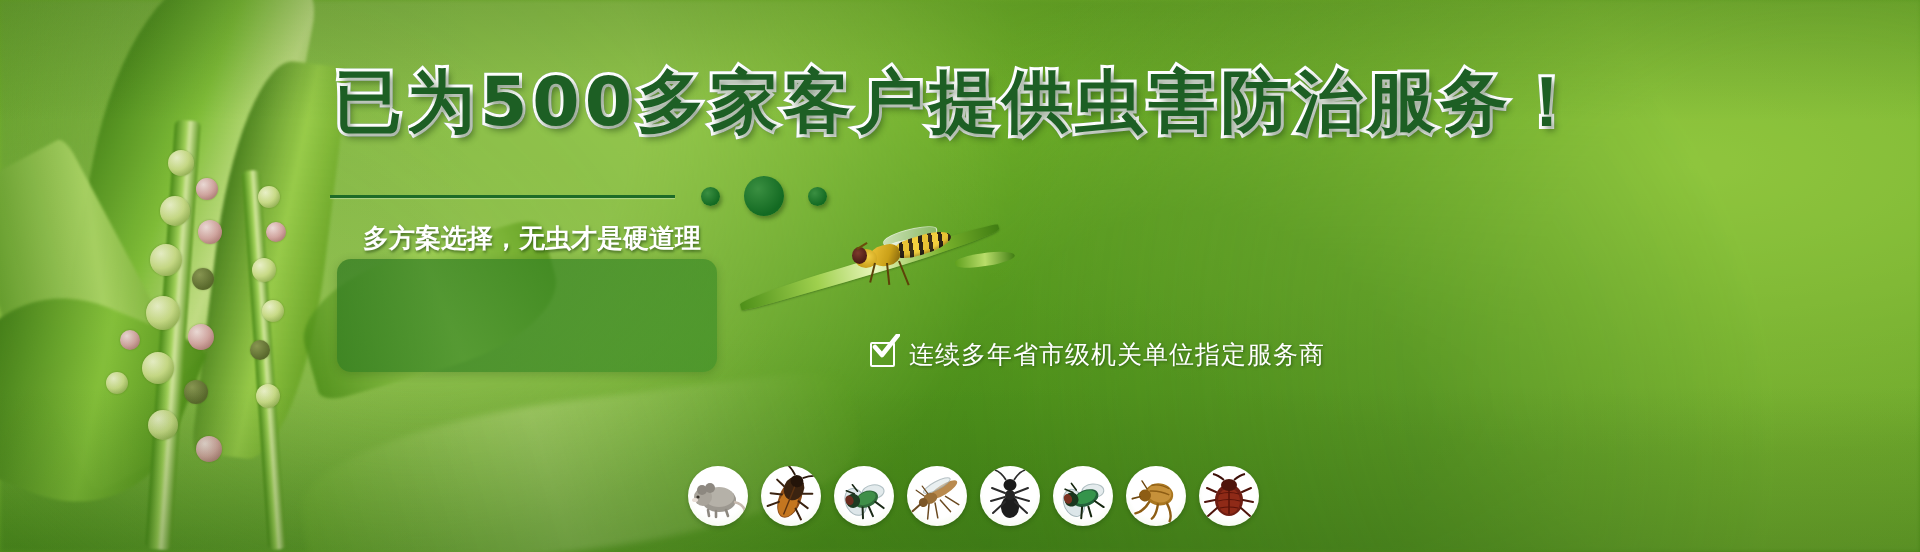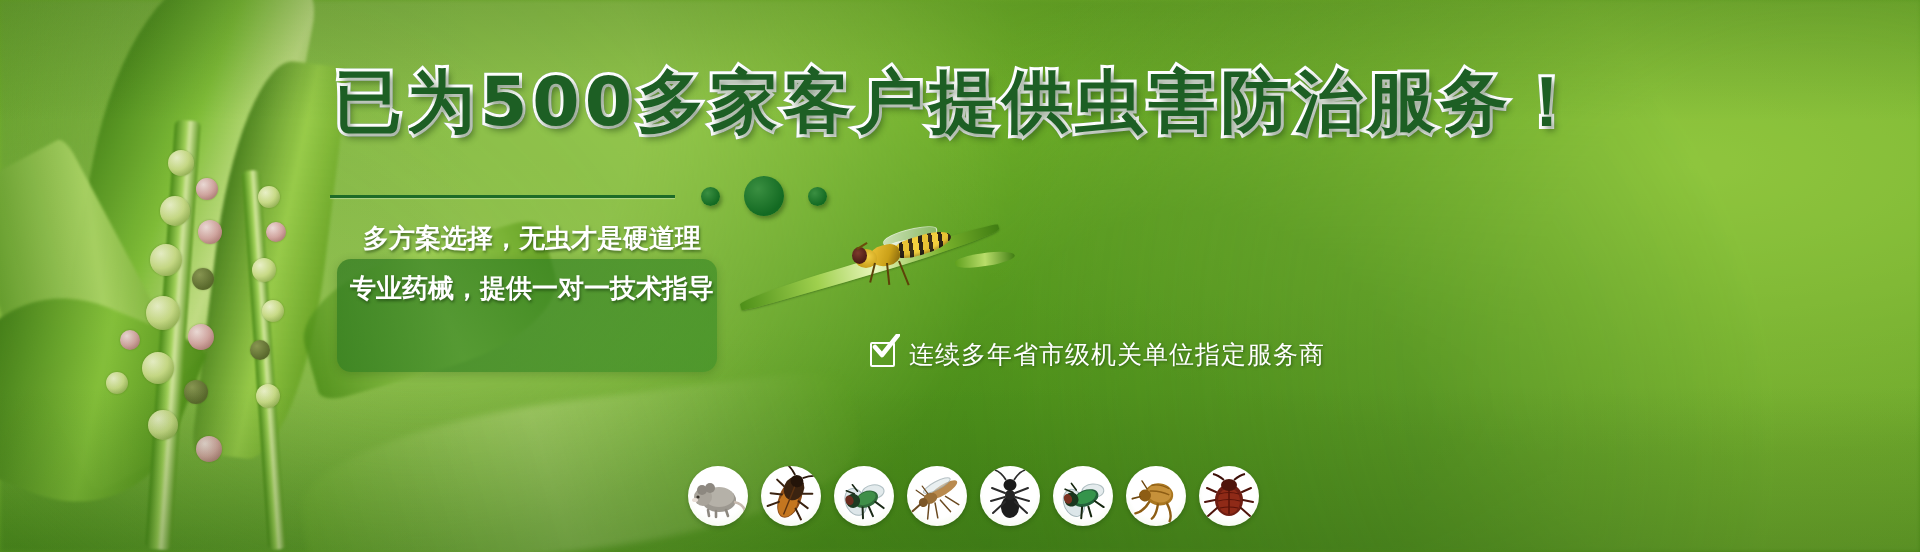--- a/index.html
+++ b/index.html
@@ -320,21 +320,20 @@
   <div class="divider">
     <div class="rule"></div>
     <div class="dot small"></div>
     <div class="dot big"></div>
     <div class="dot small2"></div>
   </div>
 
   <div class="feature-panel"></div>
   <div class="feature-lines">
     <div class="fl fl2">多方案选择，无虫才是硬道理</div>
-    <div class="fl fl3">专业药械，提供一对一技术指导</div>
   </div>
 
   <div class="blade-wrap">
     <div class="blade"></div>
     <div class="blade-tip"></div>
     <div class="fly">
       <div class="wing w1"></div>
       <div class="wing w2"></div>
       <div class="abdomen"></div>
       <div class="thorax"></div>

